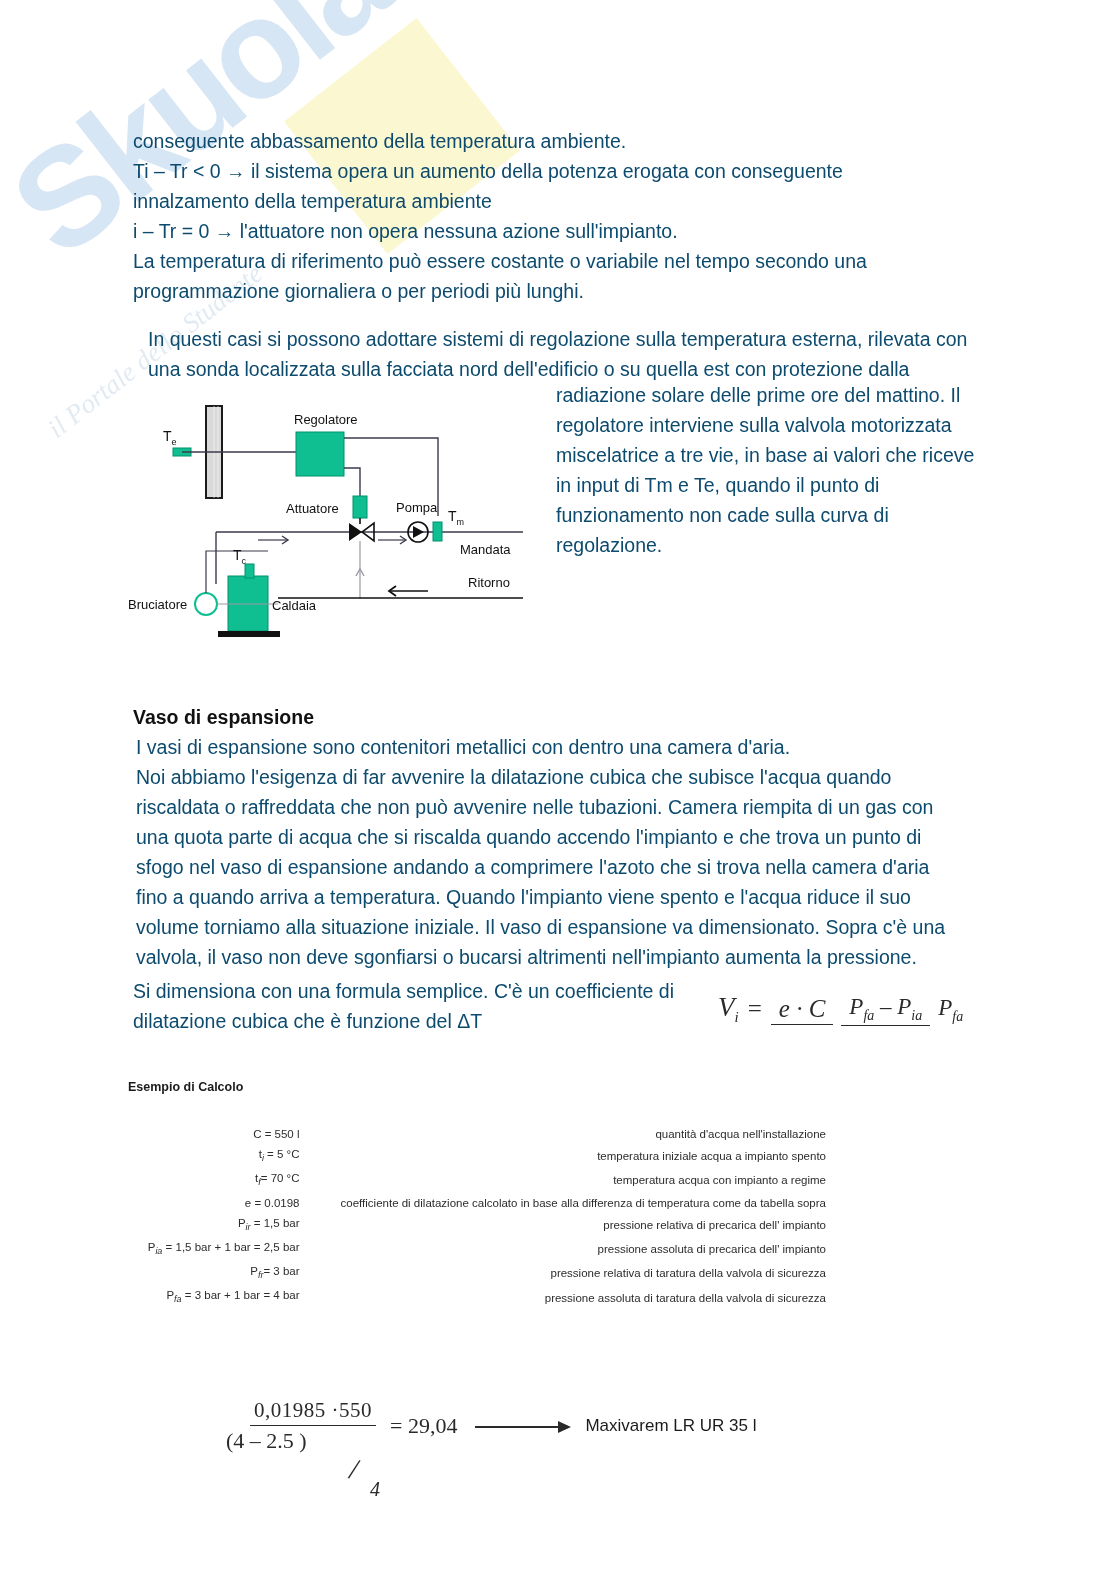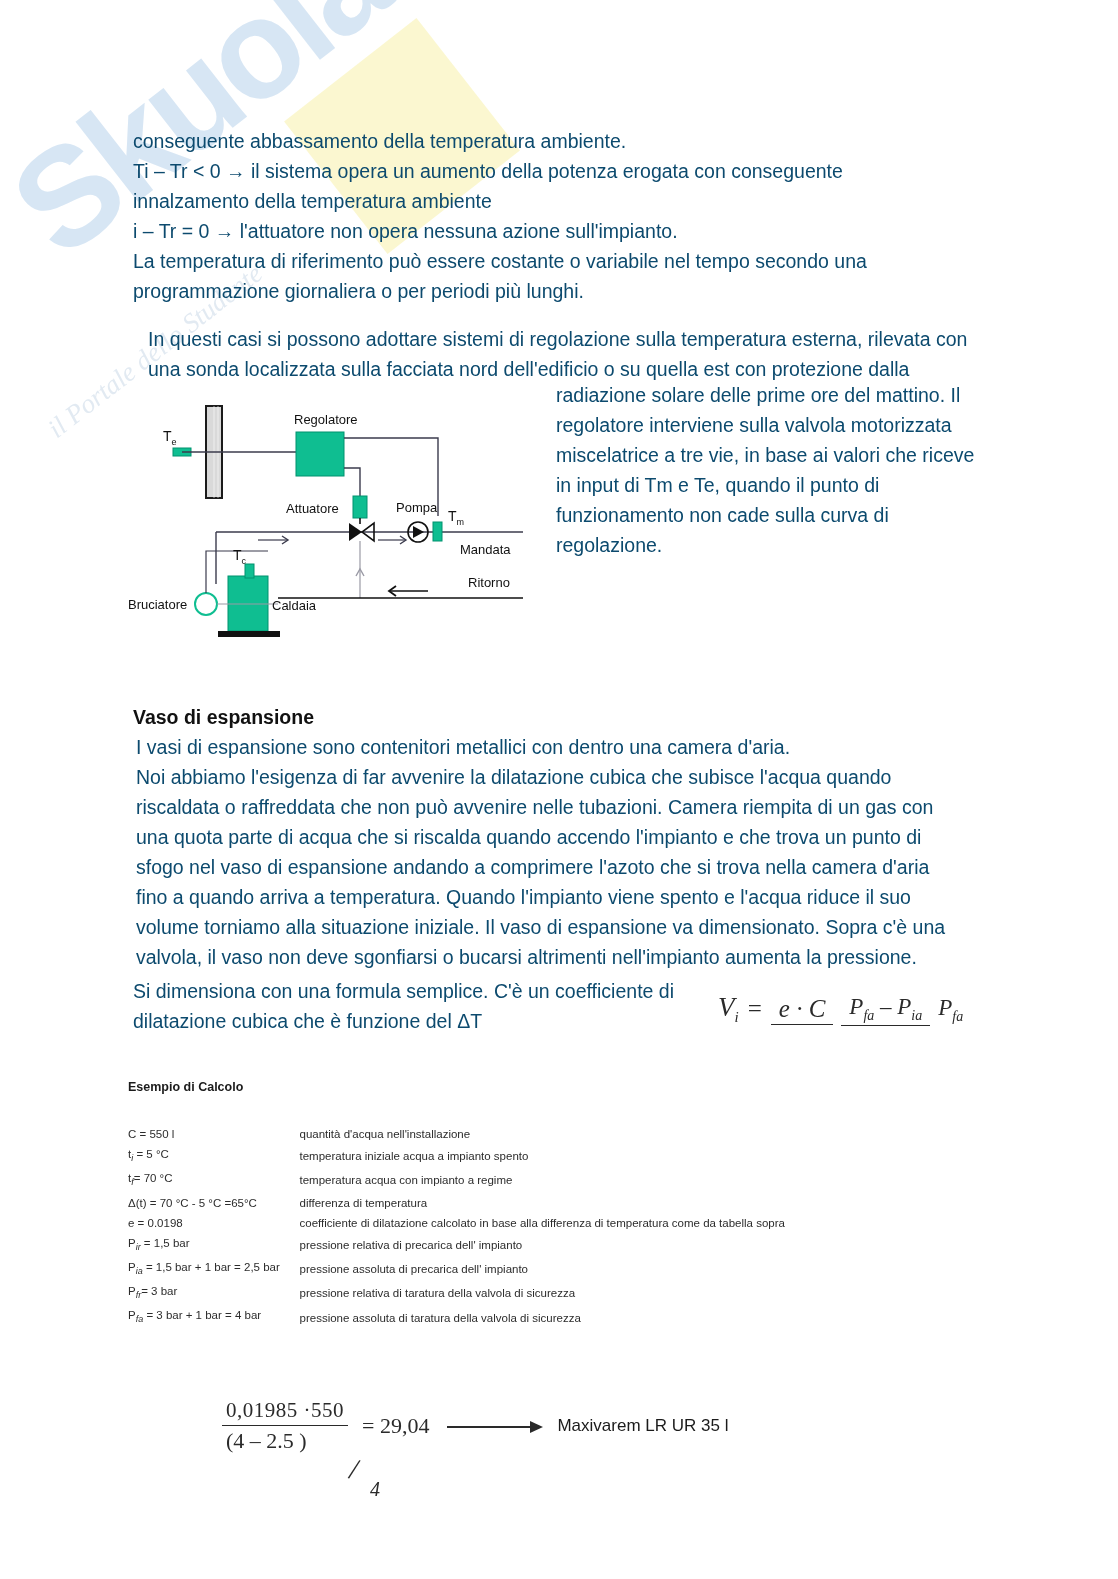--- a/index.html
+++ b/index.html
@@ -135,27 +135,28 @@
   .calc-title {
     position: absolute;
     left: 128px; top: 1080px;
     font-size: 12.5px;
     font-weight: bold;
     color: #1b1b1b;
     font-family: "Liberation Sans", sans-serif;
   }
   .calc-table {
     position: absolute;
-    left: 128px;
+    left: 136px;
     top: 1124px;
     width: 690px;
     border-collapse: collapse;
     font-size: 11.5px;
     color: #2c2c2c;
     font-family: "Liberation Sans", sans-serif;
+    text-align: right;
   }
   .calc-table td {
     vertical-align: middle;
     padding: 3px 0;
     line-height: 14px;
   }
   .calc-table td.sym { width: 164px; padding-right: 8px; }
   .calc-table td.desc { width: 520px; }
   .calc-table sub { font-size: 9px; font-style: italic; }
 
@@ -174,20 +175,21 @@
     flex-direction: column;
     align-items: stretch;
     position: relative;
   }
   .bf-num {
     font-size: 21px;
     padding: 0 4px 2px 4px;
     border-bottom: 1.8px solid #2a2a2a;
     white-space: nowrap;
     letter-spacing: .5px;
+    margin-left: 28px;
   }
   .bf-den {
     font-size: 22px;
     padding: 2px 4px 0 4px;
     white-space: nowrap;
     position: relative;
   }
   .bf-slash {
     position: absolute;
     left: 128px;
@@ -370,24 +372,20 @@
           </tr>
           <tr>
             <td class="sym">t<sub>i</sub> = 5 °C</td>
             <td class="desc">temperatura iniziale acqua a impianto spento</td>
           </tr>
           <tr>
             <td class="sym">t<sub>f</sub>= 70 °C</td>
             <td class="desc">temperatura acqua con impianto a regime</td>
           </tr>
           <tr>
-            <td class="sym">Δ(t) = 70 °C - 5 °C =65°C</td>
-            <td class="desc">differenza di temperatura</td>
-          </tr>
-          <tr>
             <td class="sym">e = 0.0198</td>
             <td class="desc">coefficiente di dilatazione calcolato in base alla differenza di temperatura come da tabella sopra</td>
           </tr>
           <tr>
             <td class="sym">P<sub>ir</sub> = 1,5 bar</td>
             <td class="desc">pressione relativa di precarica dell' impianto</td>
           </tr>
           <tr>
             <td class="sym">P<sub>ia</sub> = 1,5 bar + 1 bar = 2,5 bar</td>
             <td class="desc">pressione assoluta di precarica dell' impianto</td>

